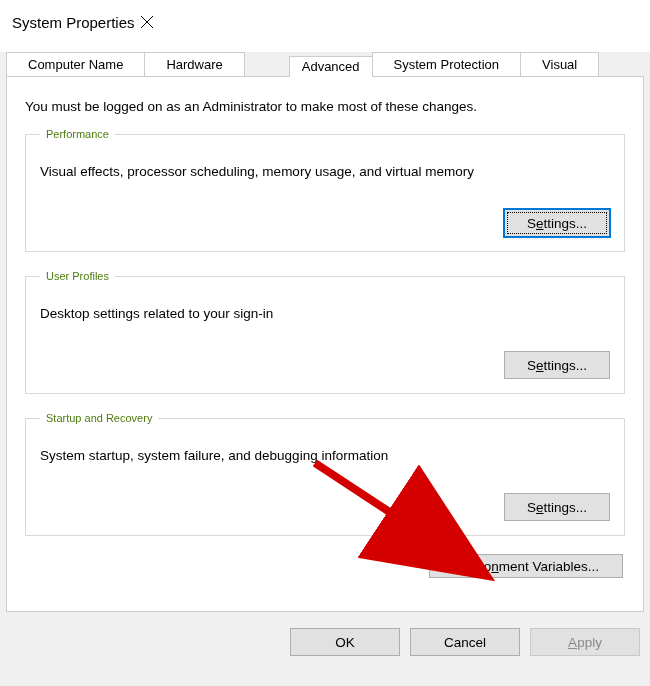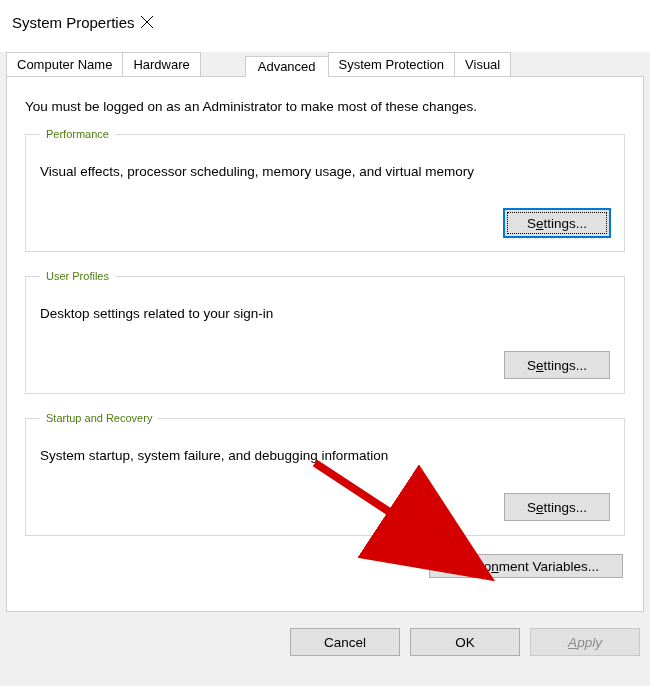--- a/index.html
+++ b/index.html
@@ -48,21 +48,21 @@
     display: flex;
     align-items: flex-end;
     padding-left: 6px;
     margin-top: 12px;
     position: relative;
     z-index: 2;
   }
   .tab {
     border: 1px solid #ccc;
     border-bottom: none;
-    padding: 4px 10px;
+    padding: 4px 21px;
     background: #fff;
     font-size: 13px;
     cursor: pointer;
   }
   .tab + .tab { margin-left: -1px; }
   .tab.active {
     position: relative;
     padding: 2px 12px;
     background: #fff;
     z-index: 3;
@@ -141,21 +141,20 @@
     padding: 8px 10px 10px 0;
     background: #f0f0f0;
   }
   .bottom-bar .btn {
     width: 110px;
     height: 28px;
   }
   .btn.disabled {
     color: #8a8a8a;
     border-color: #c8c8c8;
-    font-style: italic;
   }
   .arrow {
     position: absolute;
     pointer-events: none;
     z-index: 50;
   }
 </style>
 </head>
 <body>
 
@@ -218,19 +217,19 @@
           <marker id="ah" markerWidth="18" markerHeight="18" refX="10" refY="7" orient="auto">
             <polygon points="0,0 16,7 0,14" fill="#d40000"></polygon>
           </marker>
         </defs>
         <line x1="8" y1="6" x2="148" y2="98" stroke="#d40000" stroke-width="8" marker-end="url(#ah)"></line>
       </svg>
 
     </div>
 
     <div class="bottom-bar">
+      <button class="btn">OK</button>
       <button class="btn">Cancel</button>
-      <button class="btn">OK</button>
       <button class="btn disabled"><span class="u">A</span><span>pply</span></button>
     </div>
 
   </div>
 </div>
 
 </body></html>

